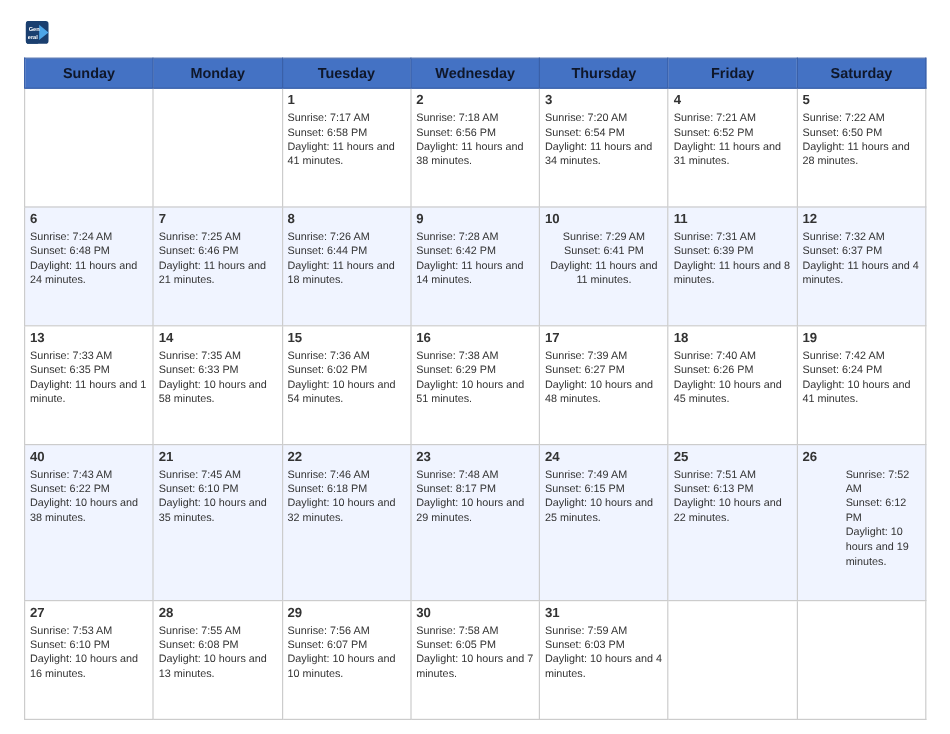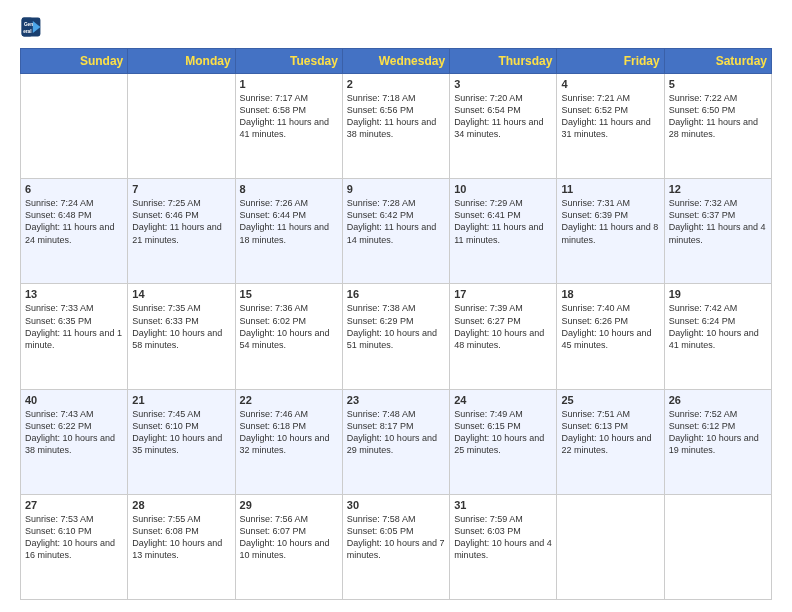--- a/index.html
+++ b/index.html
@@ -54,25 +54,25 @@
       font-weight: normal;
     }
     .calendar-table {
       width: 100%;
       border-collapse: collapse;
       flex: 1;
       table-layout: fixed;
     }
     .calendar-table th {
       background: #4472C4;
-      color: #fde047;
+      color: #0f172a;
       font-size: 12px;
       font-weight: bold;
       padding: 5px 4px;
-      text-align: right;
+      text-align: center;
       border: 1px solid #3a60a8;
     }
     .calendar-table td {
       border: 1px solid #ccc;
       vertical-align: top;
       padding: 4px 4px;
       font-size: 9.5px;
       color: #333;
       height: 82px;
       background: #fff;
@@ -186,21 +186,21 @@
 Daylight: 11 hours and 18 minutes.</div>
           </td>
           <td>
             <span class="day-number">9</span>
             <div class="cell-text" style="white-space: pre-line;">Sunrise: 7:28 AM
 Sunset: 6:42 PM
 Daylight: 11 hours and 14 minutes.</div>
           </td>
           <td>
             <span class="day-number">10</span>
-            <div class="cell-text" style="white-space: pre-line;">Sunrise: 7:29 AM
+            <div class="cell-text" style="white-space: pre-line; text-align: center;">Sunrise: 7:29 AM
 Sunset: 6:41 PM
 Daylight: 11 hours and 11 minutes.</div>
           </td>
           <td>
             <span class="day-number">11</span>
             <div class="cell-text" style="white-space: pre-line;">Sunrise: 7:31 AM
 Sunset: 6:39 PM
 Daylight: 11 hours and 8 minutes.</div>
           </td>
           <td>
@@ -286,21 +286,21 @@
 Daylight: 10 hours and 25 minutes.</div>
           </td>
           <td>
             <span class="day-number">25</span>
             <div class="cell-text" style="white-space: pre-line;">Sunrise: 7:51 AM
 Sunset: 6:13 PM
 Daylight: 10 hours and 22 minutes.</div>
           </td>
           <td>
             <span class="day-number">26</span>
-            <div class="cell-text" style="white-space: pre-line;">Sunrise: 7:52 AM
+            <div class="cell-text" style="white-space: pre-line; margin-left: 36px;">Sunrise: 7:52 AM
 Sunset: 6:12 PM
 Daylight: 10 hours and 19 minutes.</div>
           </td>
         </tr>
         <tr>
           <td>
             <span class="day-number">27</span>
             <div class="cell-text" style="white-space: pre-line;">Sunrise: 7:53 AM
 Sunset: 6:10 PM
 Daylight: 10 hours and 16 minutes.</div>

